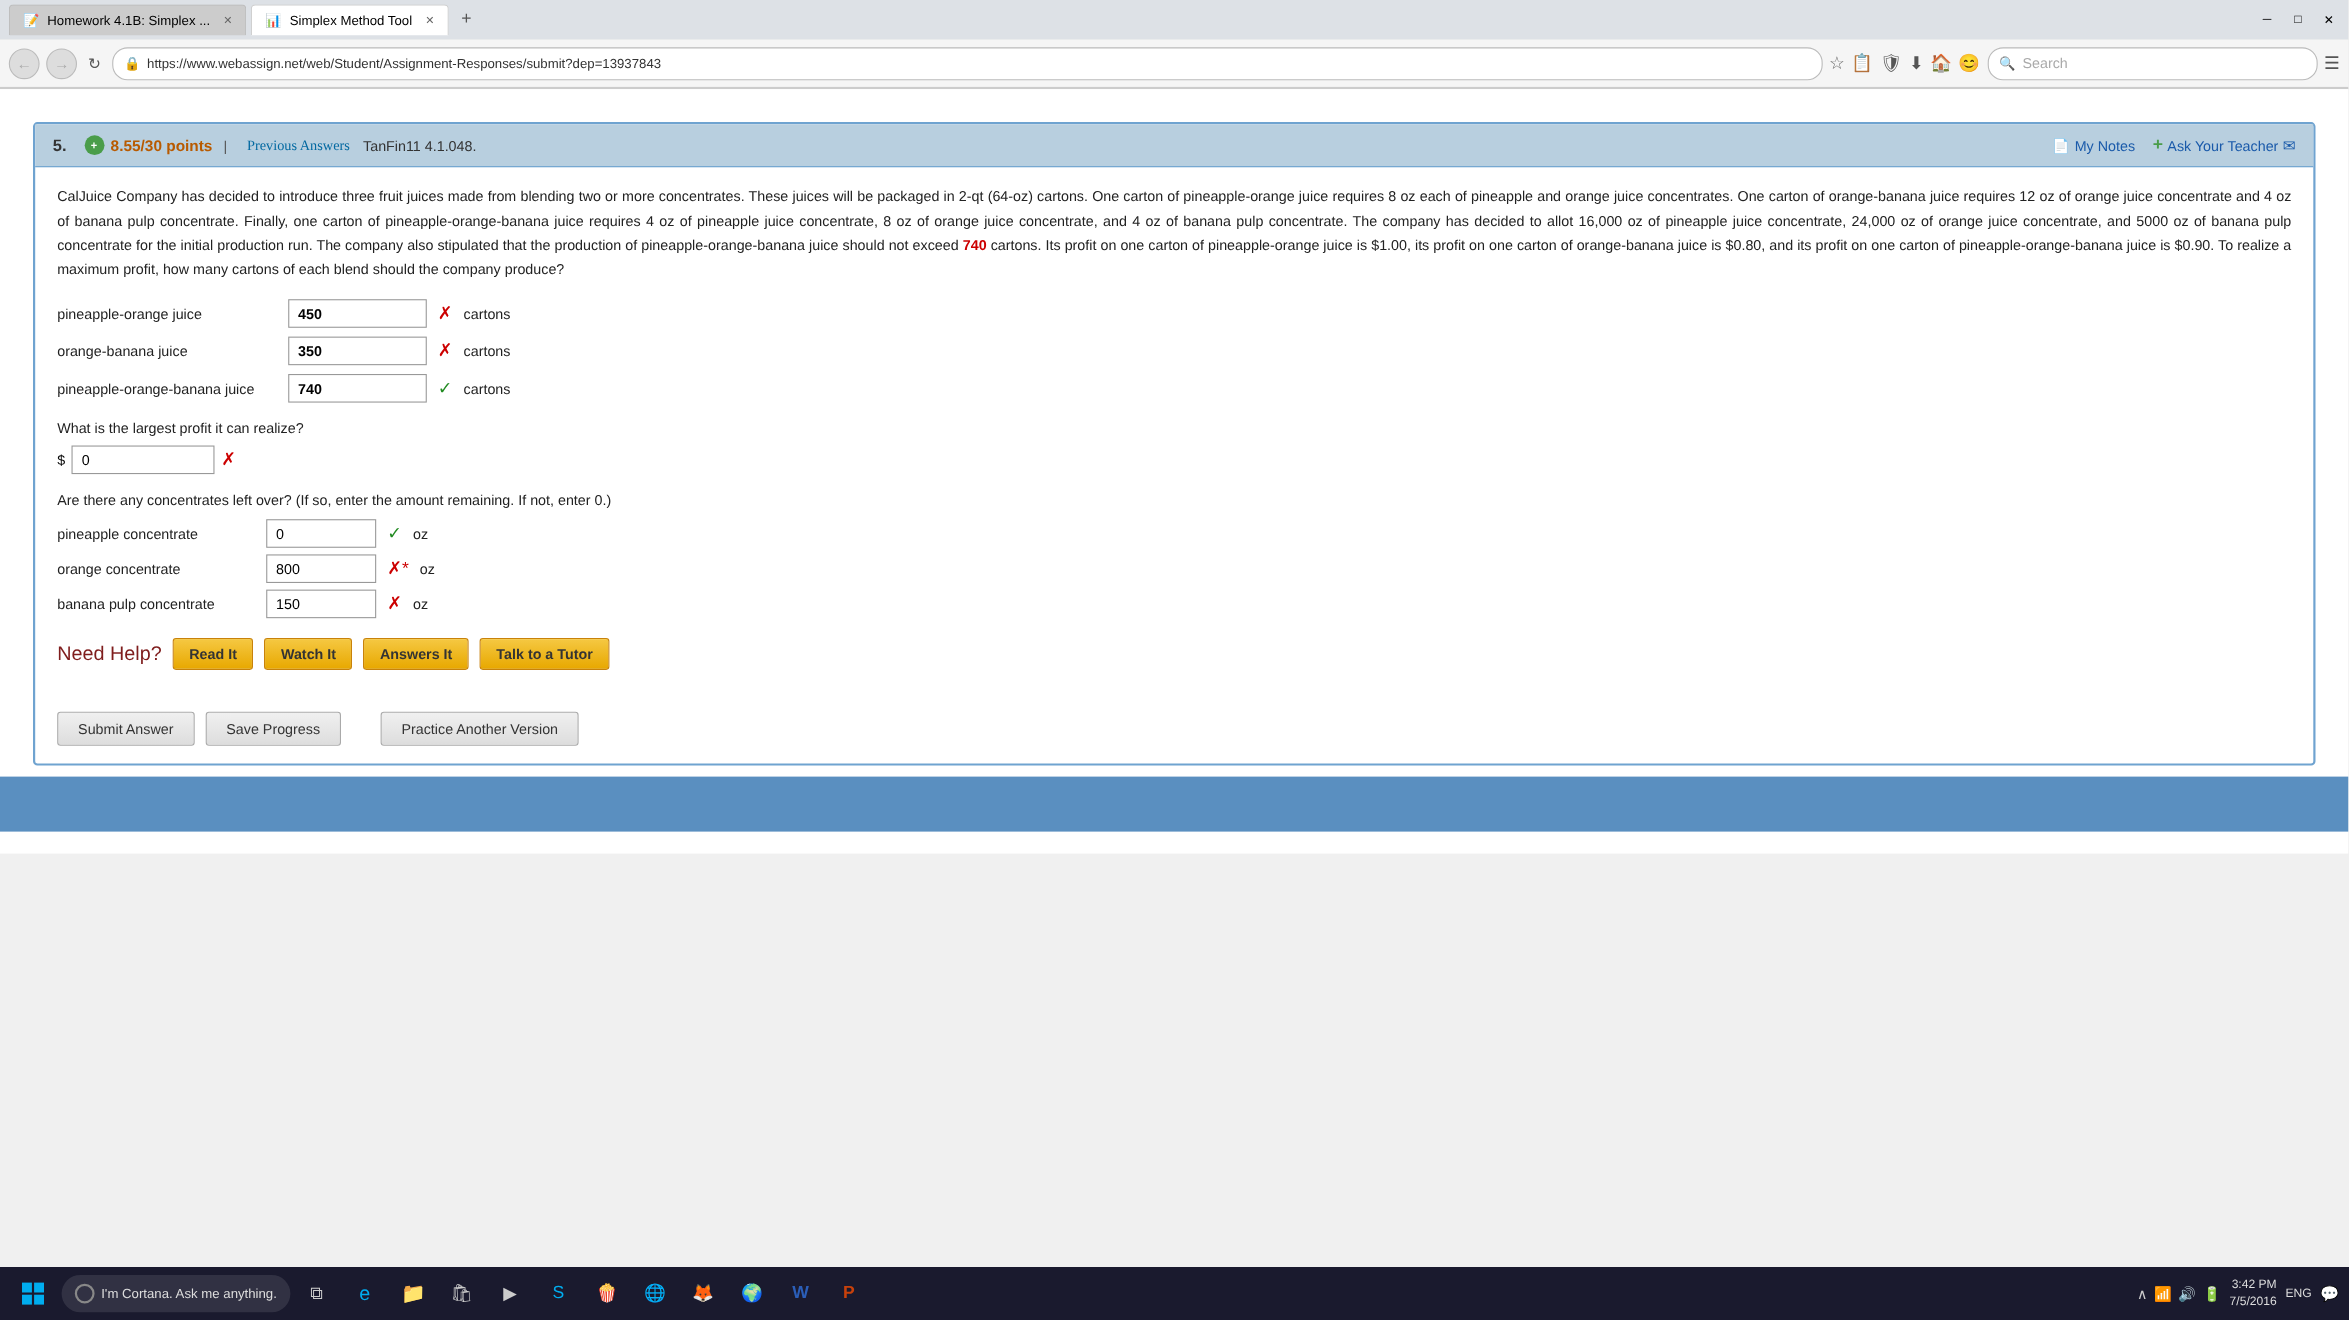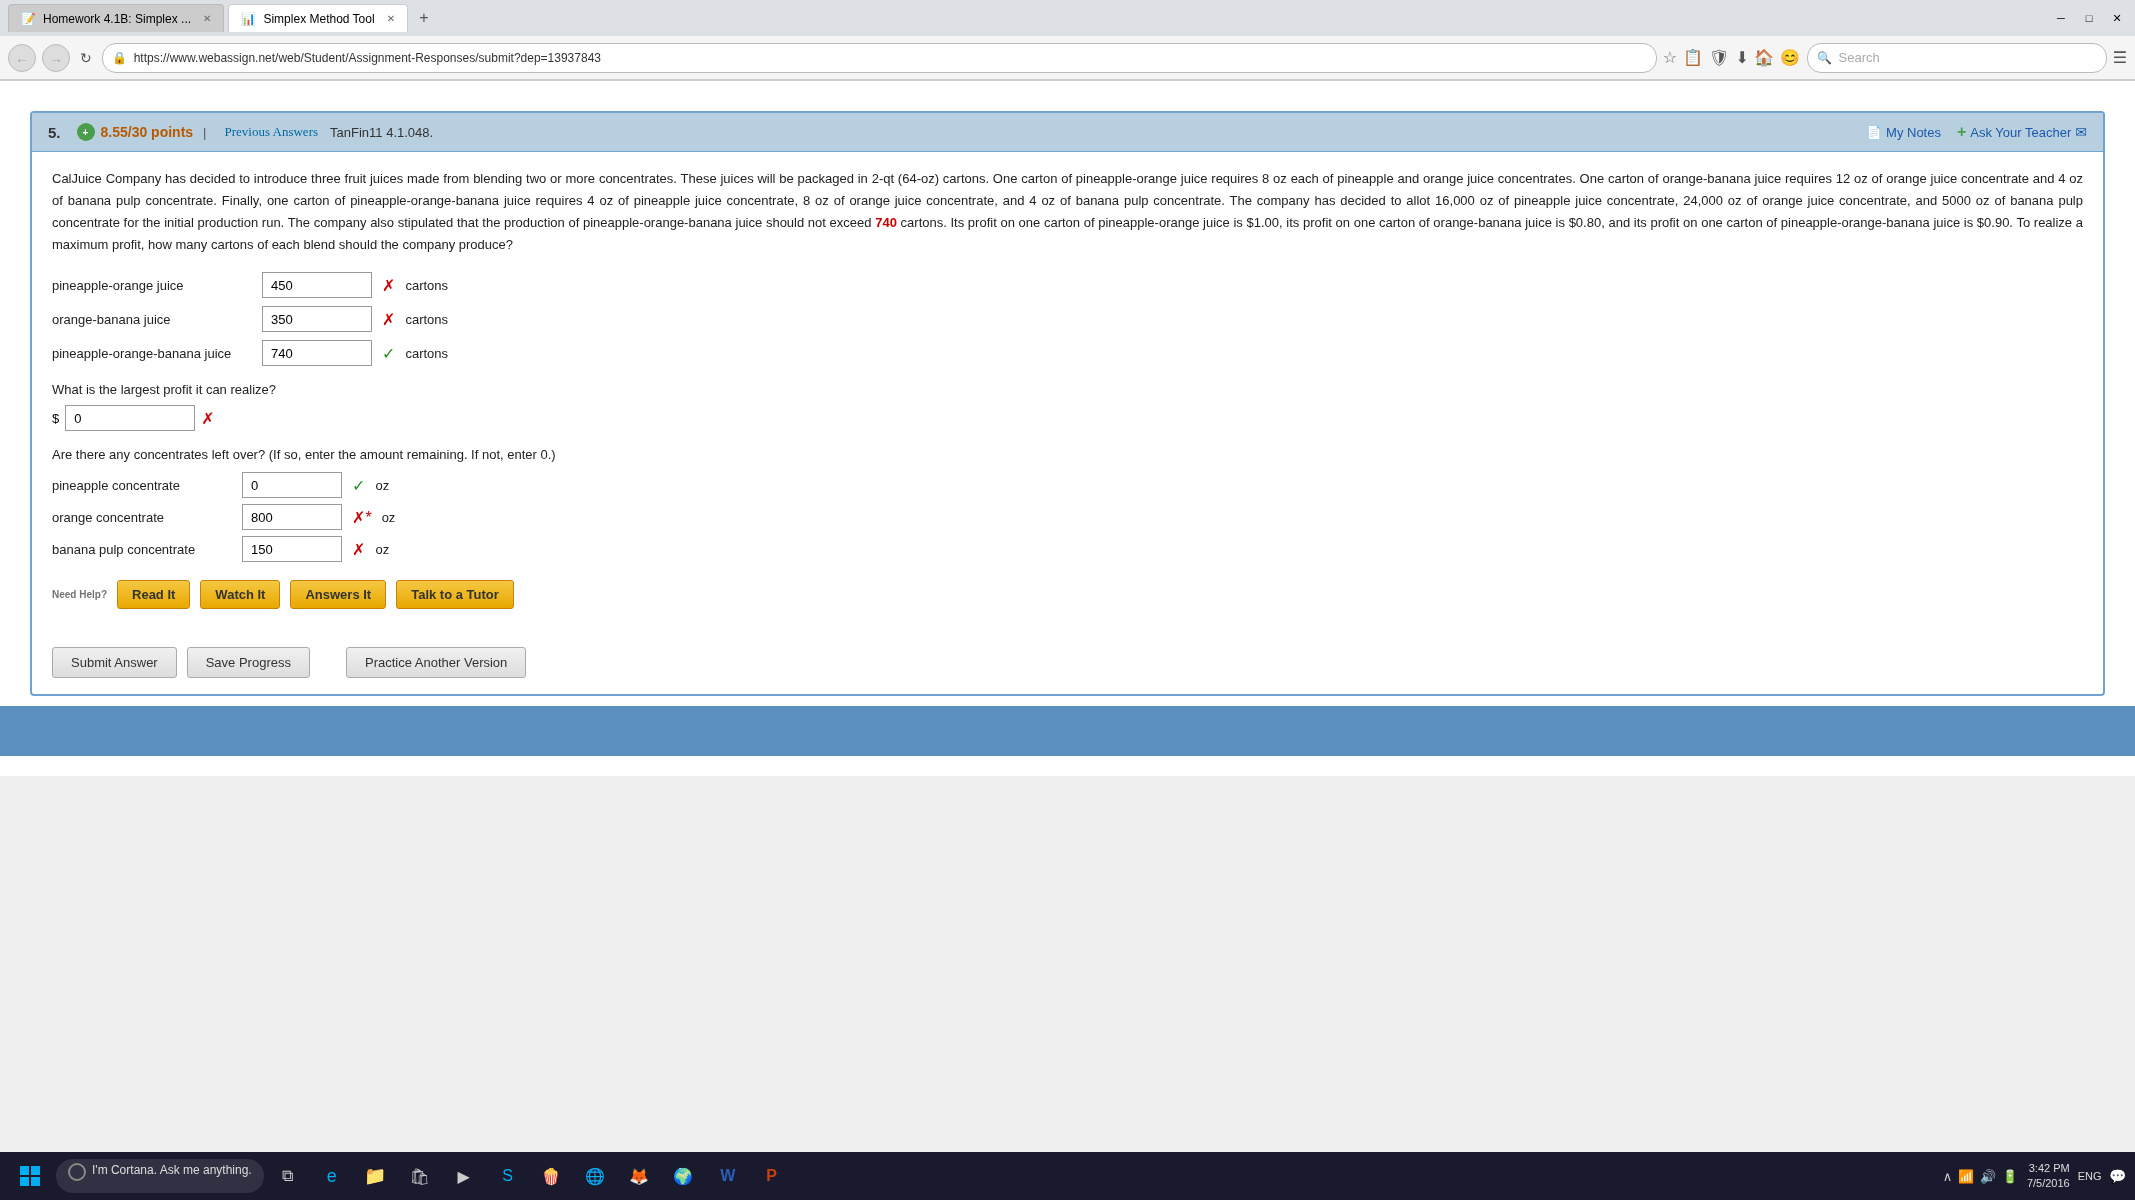--- a/index.html
+++ b/index.html
@@ -45,21 +45,21 @@
 
     
     .question-body { padding: 16px 20px; }
     .problem-text { font-size: 13px; line-height: 1.7; color: #222; margin-bottom: 16px; text-align: justify; }
     .highlight-red { color: #cc0000; font-weight: bold; }
 
     
     .answer-section { margin: 2px 0; }
     .answer-row { display: flex; align-items: center; margin: 8px 0; gap: 10px; }
     .answer-label { font-size: 13px; color: #222; min-width: 200px; }
-    .answer-input { border: 1px solid #999; padding: 4px 8px; font-size: 13px; width: 110px; height: 26px; }
+    .answer-input { border: 1px solid #999; padding: 4px 8px; font-size: 13px; width: 126px; height: 26px; font-weight: bold; }
     .status-icon { font-size: 16px; }
     .status-correct { color: #228b22; }
     .status-wrong { color: #cc0000; }
     .unit-text { font-size: 13px; color: #222; }
 
     
     .profit-section { margin: 16px 0; }
     .profit-question { font-size: 13px; color: #222; margin-bottom: 8px; }
     .profit-row { display: flex; align-items: center; gap: 6px; }
     .dollar-sign { font-size: 13px; }
@@ -67,35 +67,35 @@
 
     
     .concentrates-section { margin: 16px 0; }
     .concentrates-question { font-size: 13px; color: #222; margin-bottom: 10px; }
     .concentrate-row { display: flex; align-items: center; margin: 6px 0; gap: 10px; }
     .concentrate-label { font-size: 13px; color: #222; min-width: 180px; }
     .concentrate-input { border: 1px solid #999; padding: 4px 8px; font-size: 13px; width: 100px; height: 26px; }
 
     
     .help-section { display: flex; align-items: center; gap: 10px; margin: 18px 0 10px 0; }
-    .need-help-label { color: #737373; font-weight: bold; font-size: 10px; }
+    .need-help-label { color: #7f1d1d; font-weight: normal; font-size: 18px; }
     .help-btn { background: linear-gradient(to bottom, #f5c842, #e8a800); border: 1px solid #c8820a; border-radius: 3px; padding: 6px 14px; font-size: 13px; font-weight: bold; color: #333; cursor: pointer; }
 
     
     .submit-section { padding: 12px 20px 16px; display: flex; gap: 10px; align-items: center; }
     .submit-btn { background: linear-gradient(to bottom, #f0f0f0, #ddd); border: 1px solid #aaa; border-radius: 3px; padding: 7px 18px; font-size: 13px; cursor: pointer; color: #333; }
     .practice-btn { background: linear-gradient(to bottom, #f0f0f0, #ddd); border: 1px solid #aaa; border-radius: 3px; padding: 7px 18px; font-size: 13px; cursor: pointer; color: #333; }
 
     
     .bottom-bar { background: #5a8fc0; height: 50px; margin-top: 10px; }
 
     
     .taskbar { position: fixed; bottom: 0; left: 0; right: 0; height: 48px; background: #1a1a2e; display: flex; align-items: center; padding: 0 8px; gap: 4px; z-index: 999; }
     .start-btn { width: 44px; height: 44px; display: flex; align-items: center; justify-content: center; cursor: pointer; }
-    .cortana-btn { display: flex; gap: 6px; background: rgba(255,255,255,0.1); border-radius: 20px; padding: 4px 12px; cursor: pointer; color: #ddd; font-size: 12px; height: 34px; }
+    .cortana-btn { display: flex; align-items: center; gap: 6px; background: rgba(255,255,255,0.1); border-radius: 20px; padding: 4px 12px; cursor: pointer; color: #ddd; font-size: 12px; height: 34px; }
     .taskbar-icon { width: 40px; height: 44px; display: flex; align-items: center; justify-content: center; cursor: pointer; font-size: 18px; }
     .taskbar-right { margin-left: auto; display: flex; align-items: center; gap: 8px; color: #ddd; font-size: 11px; }
     .sys-icons { display: flex; gap: 6px; align-items: center; font-size: 13px; color: #ccc; }
     .time-display { text-align: right; font-size: 11px; color: #ddd; line-height: 1.4; }
 
     .star-icon { color: #666; font-size: 16px; cursor: pointer; }
     .bookmark-icon { color: #666; font-size: 16px; cursor: pointer; }
   </style>
 </head>
 <body>

